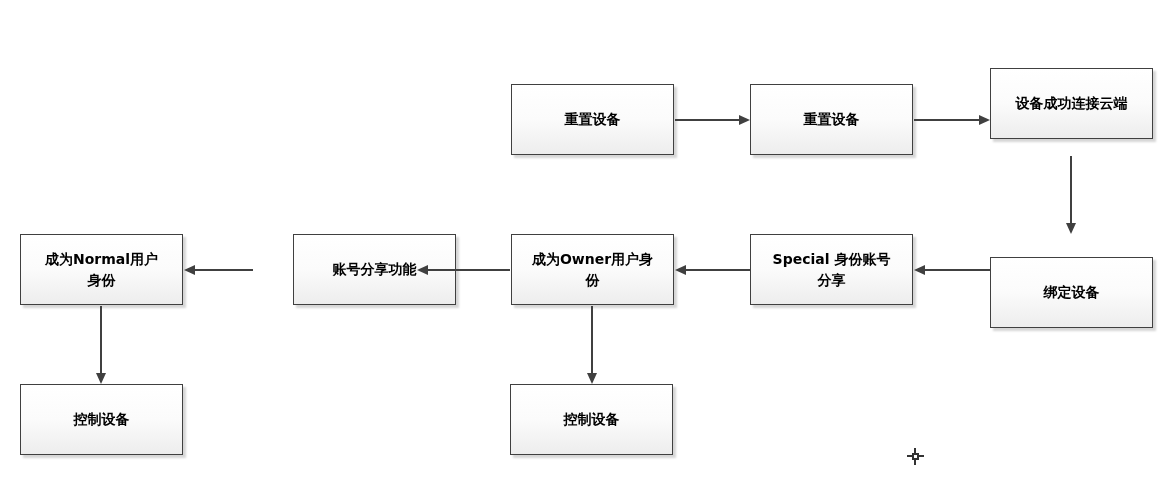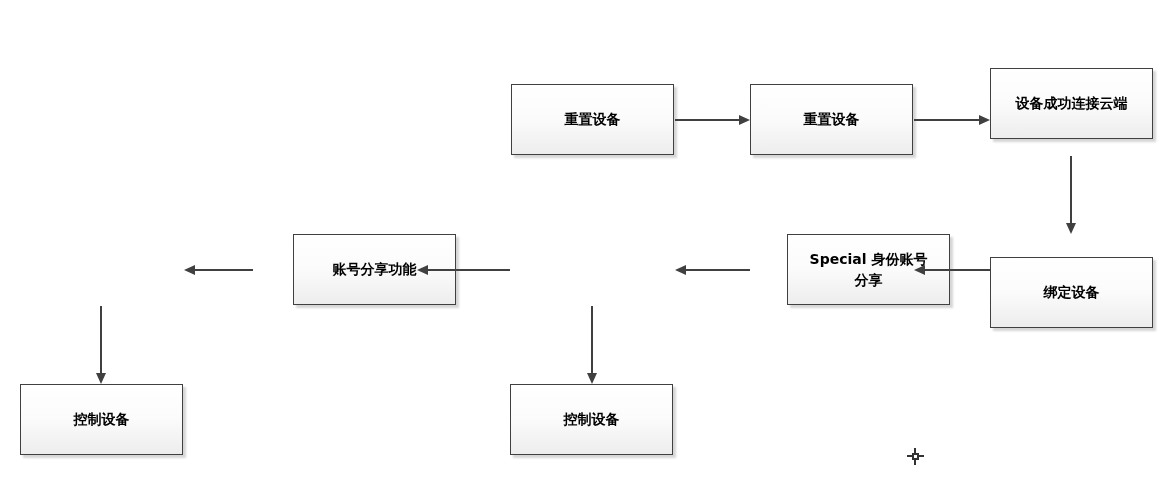--- a/index.html
+++ b/index.html
@@ -63,22 +63,24 @@
 </style>
 </head>
 <body>
 
 <div class="canvas">
 
   <div class="node" style="left:511px;top:84px;">重置设备</div>
   <div class="node" style="left:750px;top:84px;">重置设备</div>
   <div class="node" style="left:990px;top:68px;padding:0 8px;">设备成功连接云端</div>
 
+  <div class="node" style="left:20px;top:234px;">成为Normal用户身份</div>
   <div class="node" style="left:253px;top:234px;margin-left:40px;">账号分享功能</div>
-  <div class="node" style="left:750px;top:234px;margin-left:37px;">Special 身份账号分享</div>
+  <div class="node" style="left:511px;top:234px;">成为Owner用户身份</div>
+  <div class="node" style="left:750px;top:234px;">Special 身份账号分享</div>
   <div class="node" style="left:990px;top:234px;margin-top:23px;">绑定设备</div>
 
   <div class="node" style="left:20px;top:384px;">控制设备</div>
   <div class="node" style="left:510px;top:384px;">控制设备</div>
 
   <div class="arrow-h right" style="left:675px;top:119px;width:64px;"></div>
   <div class="arrow-h right" style="left:914px;top:119px;width:65px;"></div>
   <div class="arrow-v down" style="left:1070px;top:156px;height:67px;"></div>
   <div class="arrow-h left" style="left:925px;top:269px;width:65px;"></div>
   <div class="arrow-h left" style="left:686px;top:269px;width:64px;"></div>

